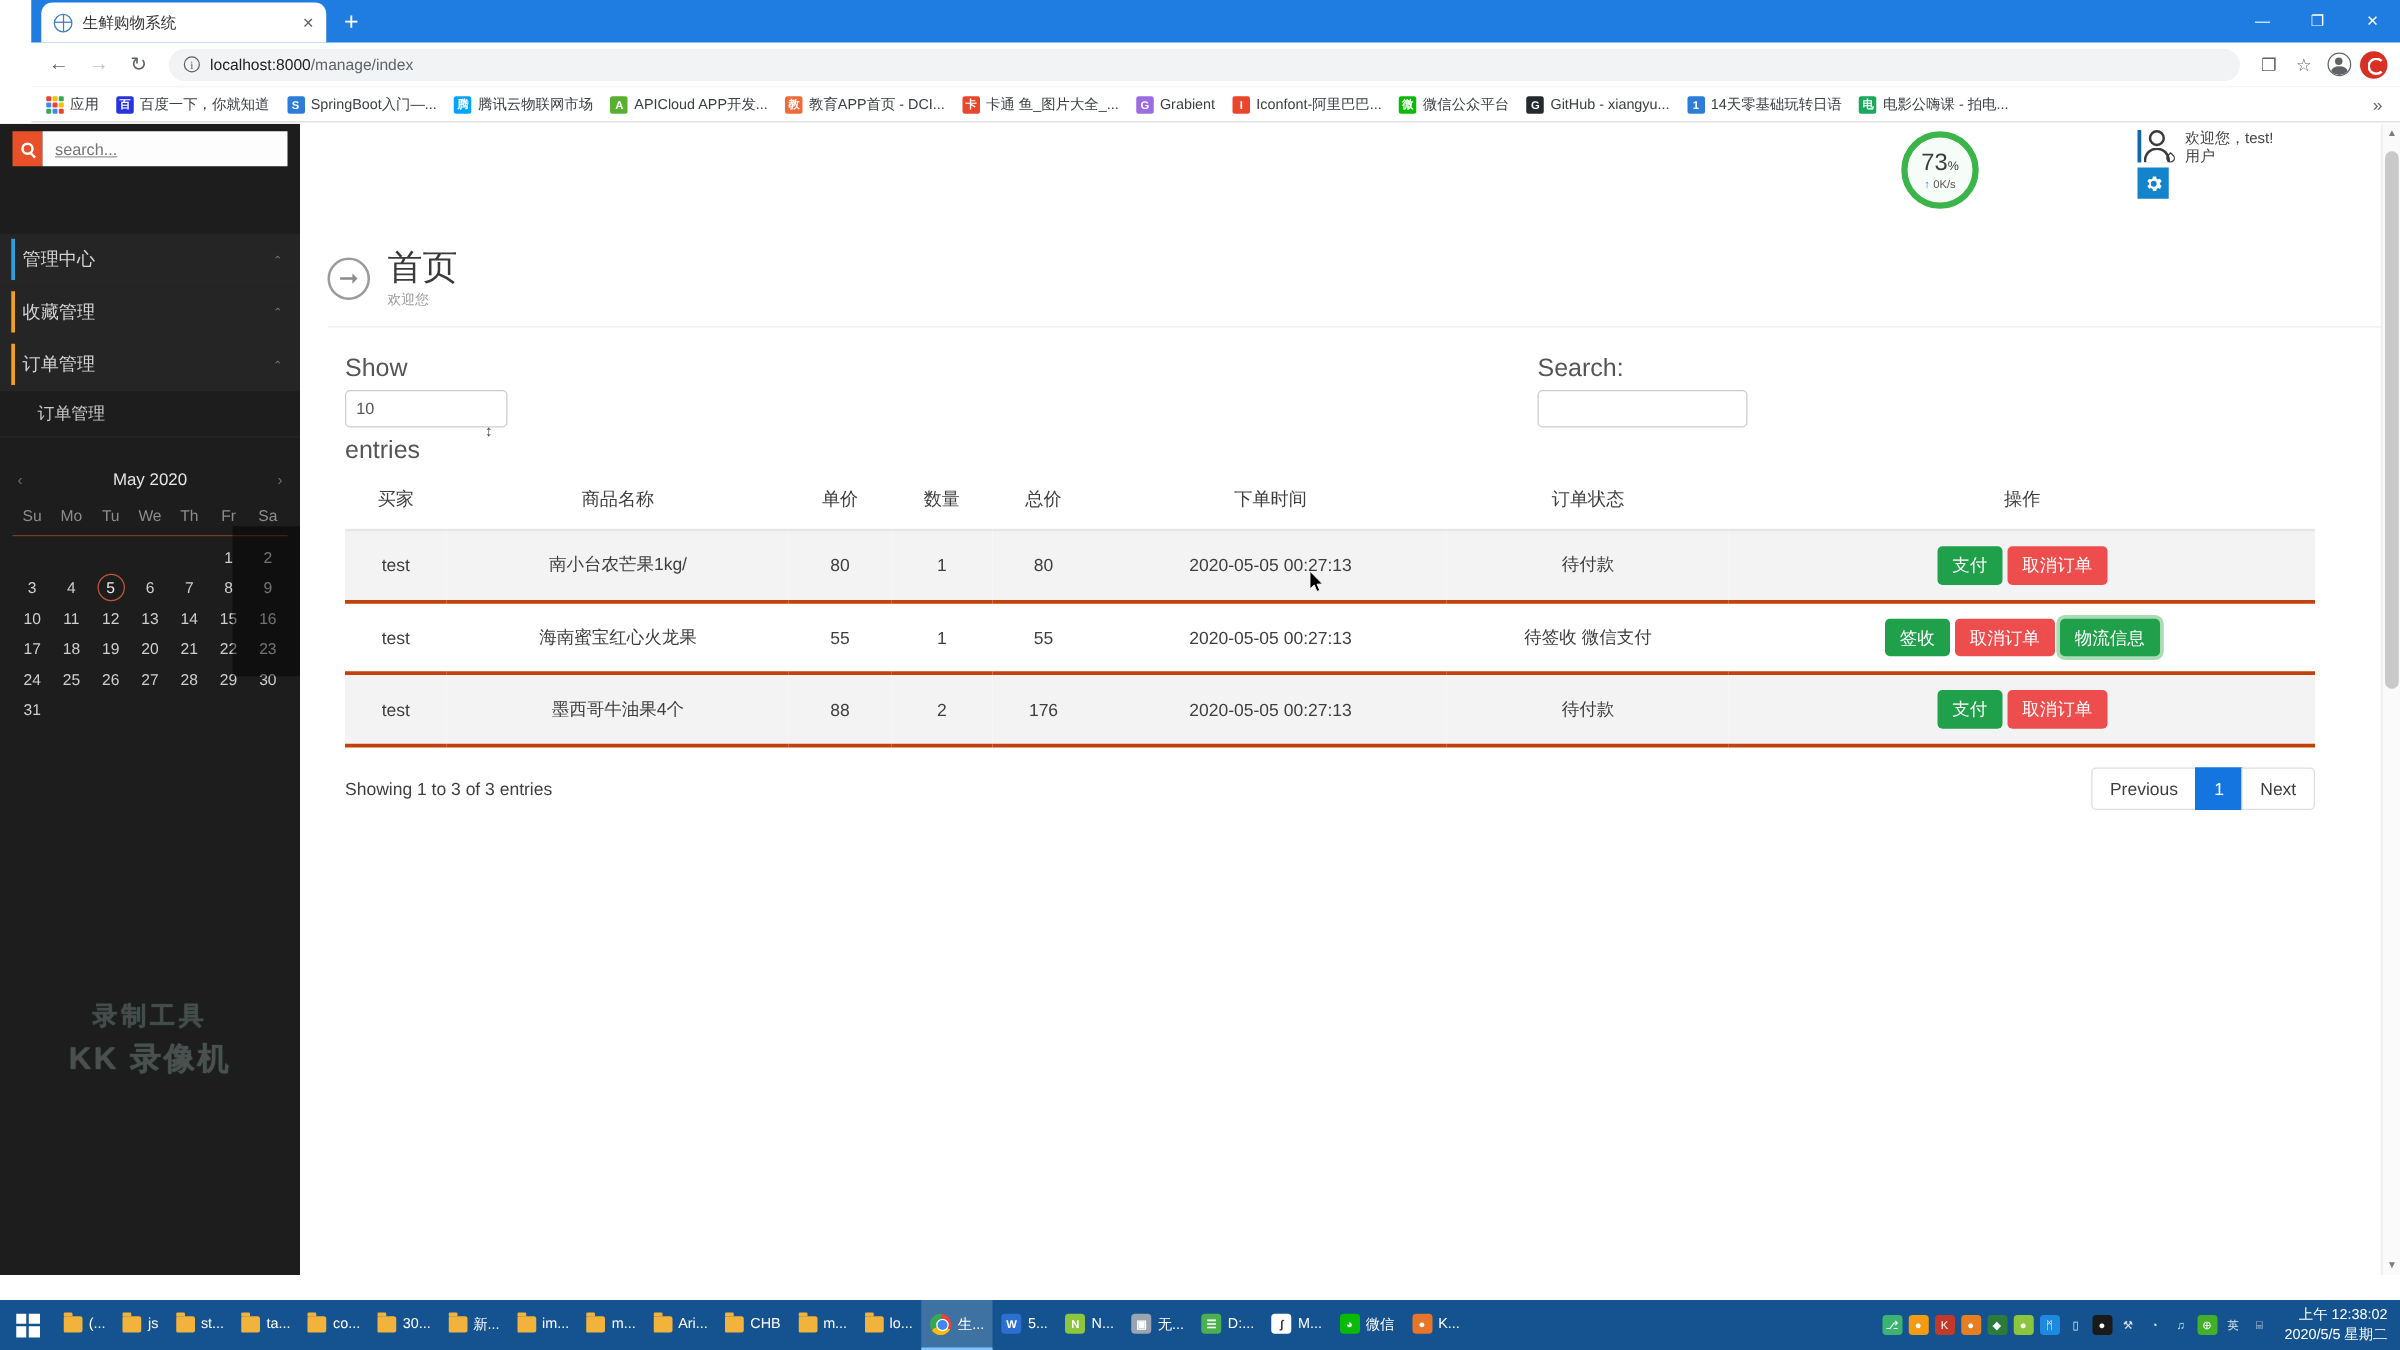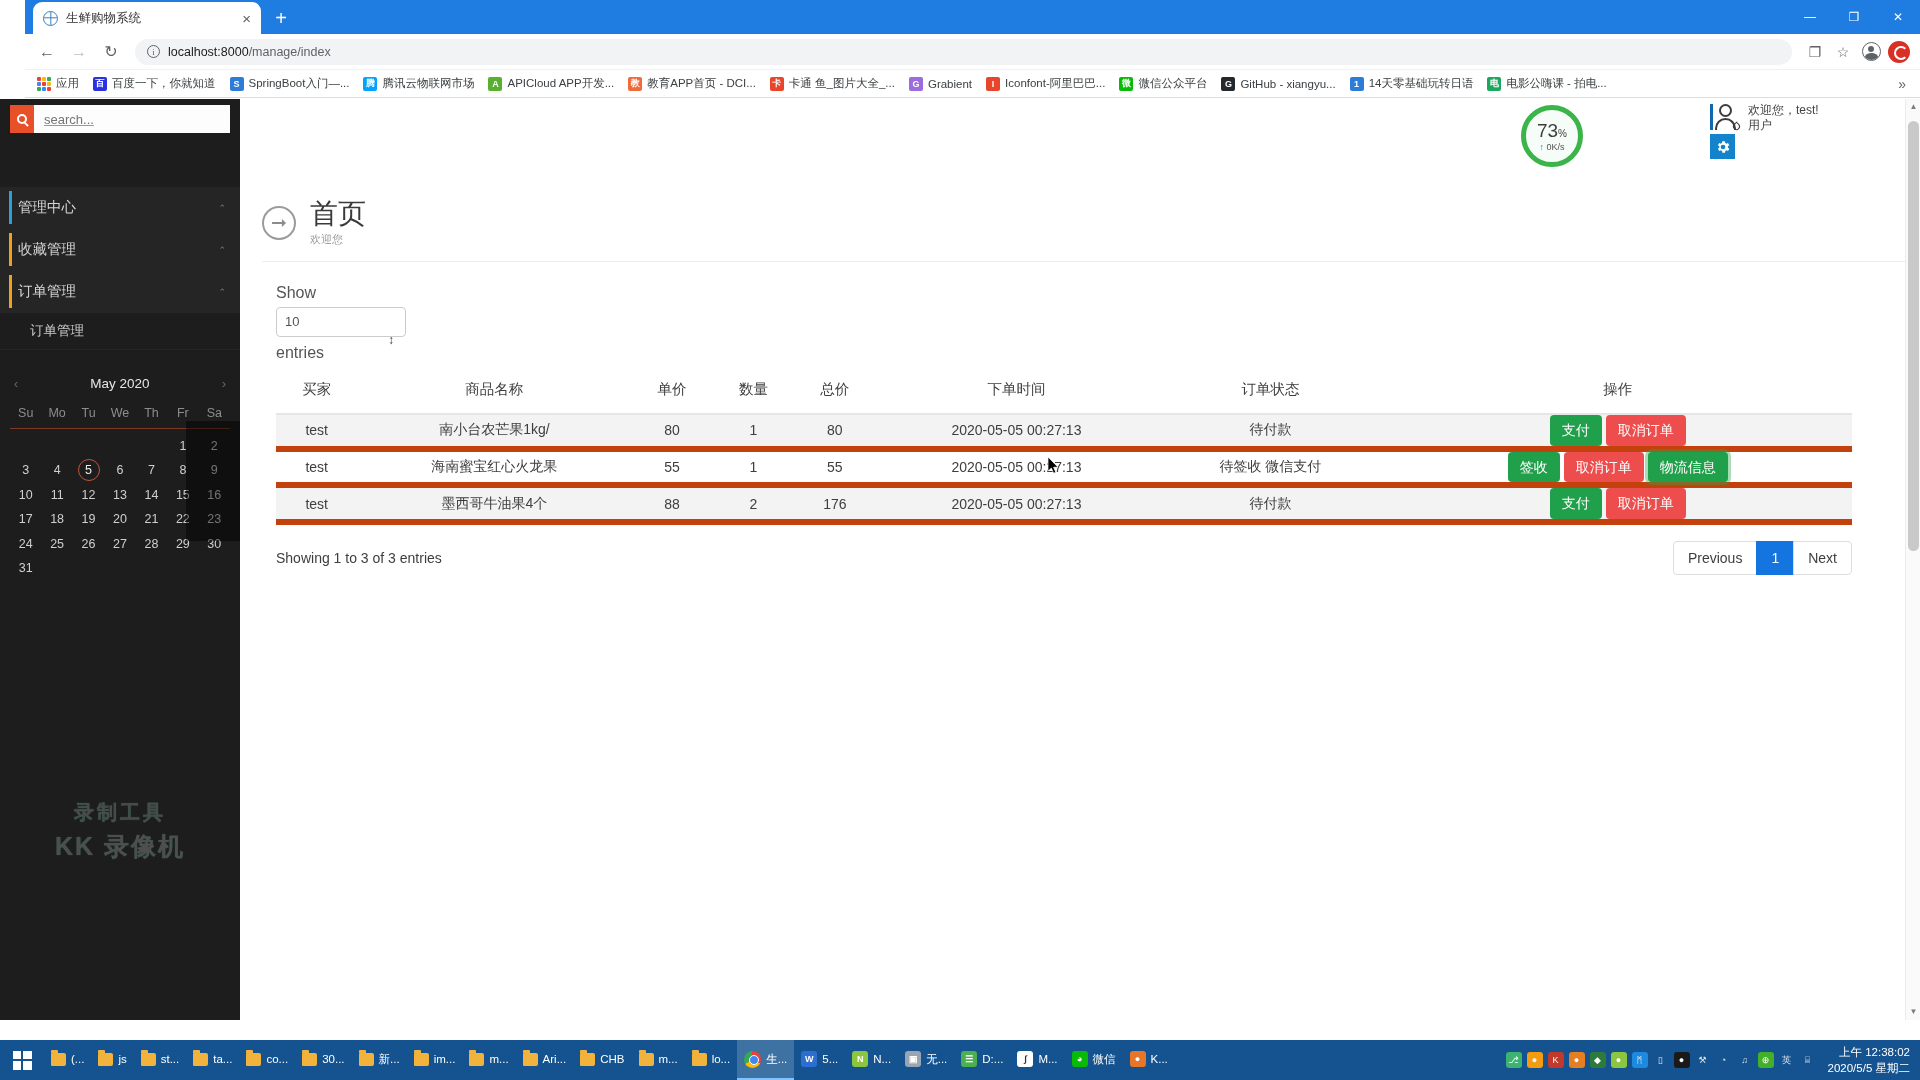--- a/index.html
+++ b/index.html
@@ -274,21 +274,21 @@
   }
   .pagehead h1 { font-size: 28px; font-weight: normal; color: #3a3a3a; line-height: 1.1; }
   .pagehead .sub { font-size: 11px; color: #9b9b9b; margin-top: 2px; }
 
   
   .card { margin: 22px 22px 0 36px; }
   .ctrl-row {
     display: flex; justify-content: space-between; align-items: flex-start;
     padding: 0 0 10px 0;
   }
-  .ctrl-left label, .ctrl-right label { font-size: 16px; color: #555; }
+  .ctrl-left label, .ctrl-right label { font-size: 20px; color: #555; }
   .len-select {
     display: block; margin-top: 5px; width: 130px; height: 30px;
     border: 1px solid #ccc; border-radius: 4px; padding: 0 8px;
     font-size: 13px; color: #555; background: #fff;
     font-family: "Liberation Sans", sans-serif;
     -webkit-appearance: none; appearance: none;
   }
   .select-wrap { position: relative; width: 130px; }
   .select-wrap::after {
     content: "\2195"; position: absolute; right: 12px; top: 26px;
@@ -302,22 +302,22 @@
     font-family: "Liberation Sans", sans-serif; outline: none;
   }
 
   table { width: 1576px; border-collapse: collapse; }
   thead th {
     font-size: 14.5px; color: #3e3e3e; font-weight: normal;
     padding: 8px 6px 14px 6px; border-bottom: 2px solid #e6e6e6;
     text-align: center;
   }
   tbody td {
-    font-size: 14px; color: #3e3e3e; padding: 0 6px; text-align: center;
-    border-bottom: 6px solid #c2410c;
+    font-size: 14px; color: #3e3e3e; padding: 12px 6px; text-align: center;
+    border-bottom: 3px solid #c2410c;
   }
   tbody tr.odd { background: #f3f3f3; }
   tbody tr.even { background: #ffffff; }
   .btn {
     display: inline-block; border: none; border-radius: 4px; color: #fff;
     font-size: 14px; padding: 7px 12px; margin: 0 2px; cursor: pointer;
     font-family: "Liberation Sans", sans-serif; line-height: 1.2;
   }
   .btn-green { background: #20a04a; }
   .btn-red { background: #ed4d4d; }
@@ -637,20 +637,24 @@
     <div class="card">
 
       <div class="ctrl-row">
         <div class="ctrl-left">
           <label>Show</label>
           <div class="select-wrap">
             <select class="len-select" id="len-select"><option value="10">10</option><option value="25">25</option><option value="50">50</option><option value="100">100</option></select>
           </div>
           <label class="entries-lbl">entries</label>
         </div>
+        <div class="ctrl-right">
+          <label>Search:</label>
+          <input class="search-box" type="text" placeholder="" style="">
+        </div>
       </div>
 
       <table>
         <thead>
             <tr id="thead-row">
               <th>买家</th>
               <th>商品名称</th>
               <th>单价</th>
               <th>数量</th>
               <th>总价</th>

